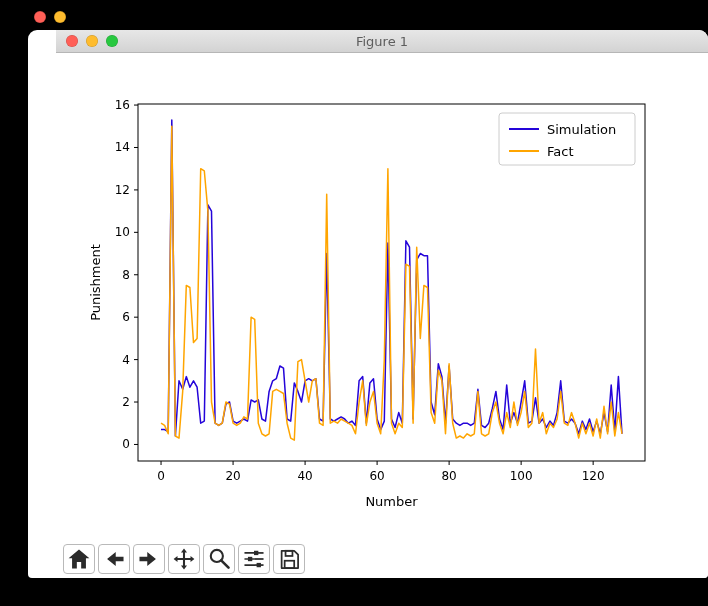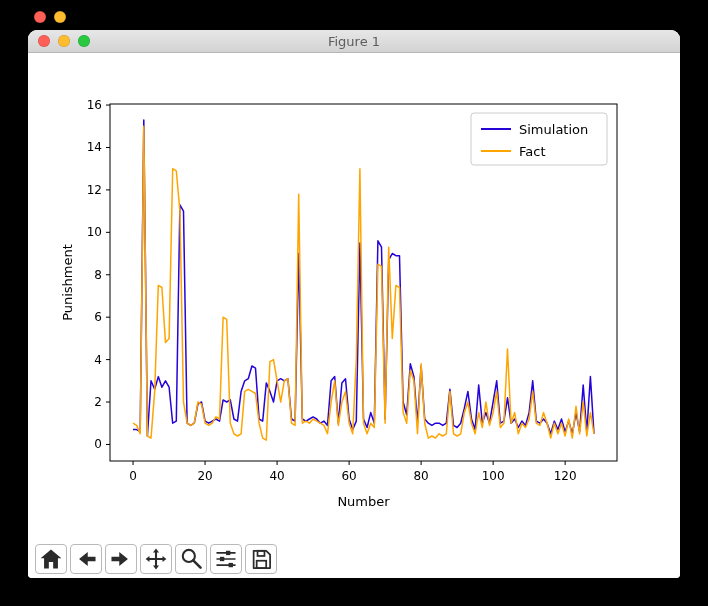--- a/index.html
+++ b/index.html
@@ -8,20 +8,21 @@
     font-family:"DejaVu Sans","Liberation Sans",sans-serif;
   }
   .bg-dot { position:absolute; width:12px; height:12px; border-radius:50%; box-shadow:inset 0 0 0 0.5px rgba(0,0,0,.25); }
   .bg-dot.red    { left:34px; top:11px; background:#ff5f57; }
   .bg-dot.yellow { left:54px; top:11px; background:#febc2e; }
 
   .window {
     position:absolute; left:28px; top:30px; width:652px; height:548px;
     background:#ffffff; border-radius:9px 9px 4px 4px; overflow:hidden;
     box-shadow:0 0 0 1px rgba(0,0,0,.4);
+    padding-left:28px;
   }
   .titlebar {
     position:relative; height:22px;
     background:linear-gradient(#e7e7e7,#d3d3d3);
     border-bottom:1px solid #b6b6b6;
     display:flex; align-items:center; justify-content:center;
   }
   .titlebar .title { font-size:13px; color:#5d5d5d; }
   .tl { position:absolute; top:5px; width:12px; height:12px; border-radius:50%; box-shadow:inset 0 0 0 0.5px rgba(0,0,0,.2); }
   .tl.red    { left:10px;  background:#ff5f57; }

